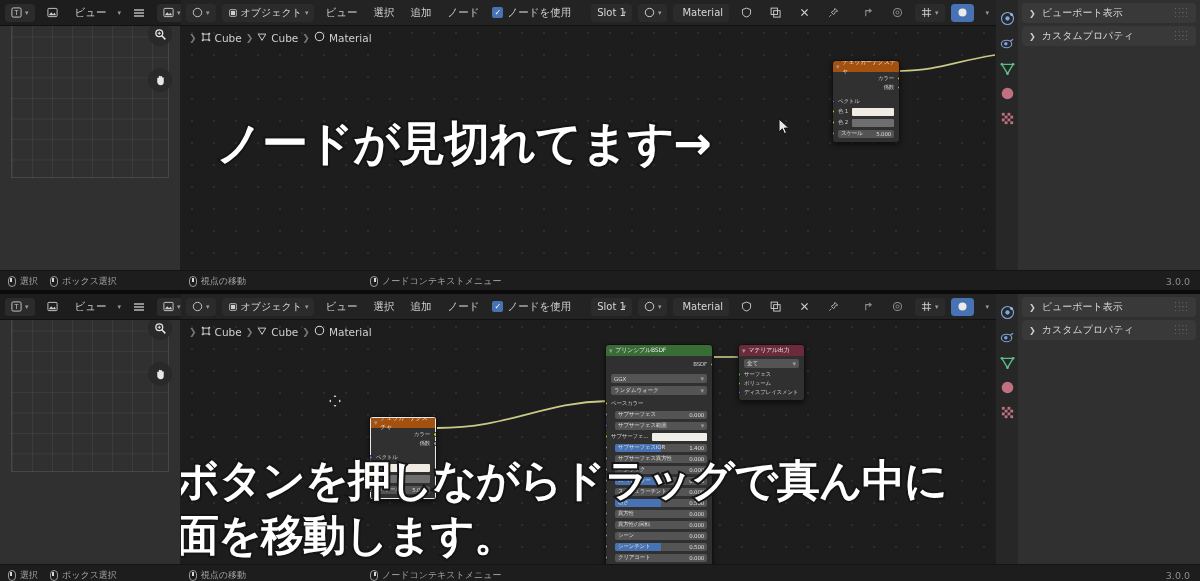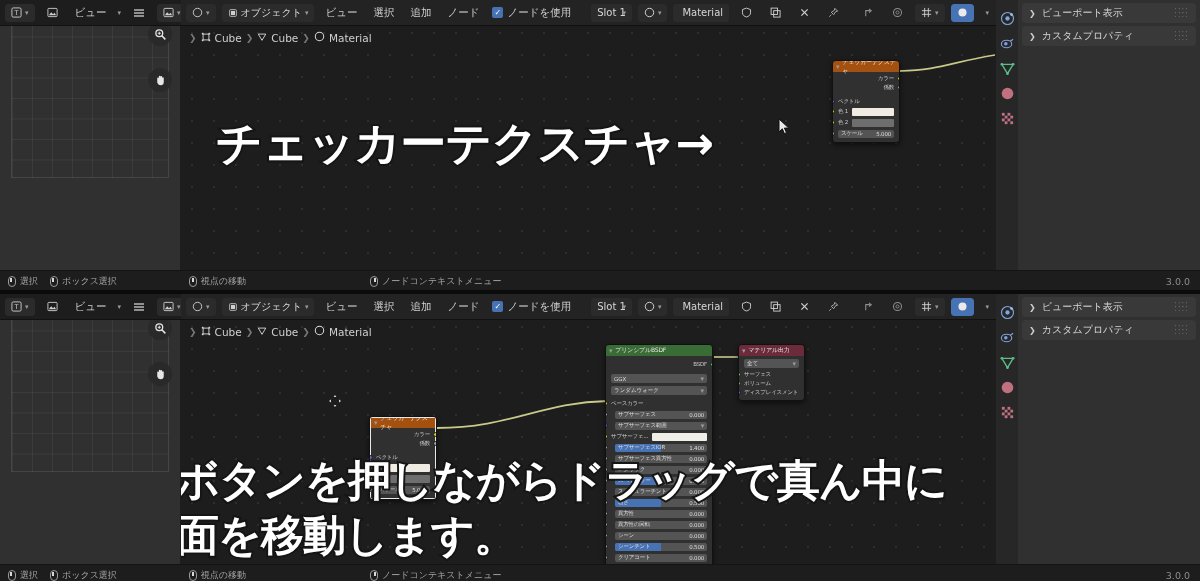--- a/index.html
+++ b/index.html
@@ -208,21 +208,21 @@
     </div>
 
     <svg style="position:absolute;left:0;top:0;width:814px;height:270px;pointer-events:none">
       <path d="M719,71 C 760,70 770,62 814,55" stroke="#c9c98a" stroke-width="1.6" fill="none"></path>
     </svg>
 
     <svg class="pointer" style="left:597px;top:118px;" viewBox="0 0 12 18">
       <path d="M1 1 L1 14 L4.3 10.8 L6.4 15.6 L8.5 14.7 L6.4 10.1 L10.8 10.1 Z" fill="#e8e8e8" stroke="#111" stroke-width="1"></path>
     </svg>
 
-    <div class="overlay" style="left:35px;top:113px;font-size:46px;">チェッカーテクスチャ→</div>
+    <div class="overlay" style="left:35px;top:113px;font-size:46px;">ノードが見切れてます→</div>
   </div>
 
   <div class="pane props" style="left:996px;top:0;width:204px;height:270px;">
     <div class="proptabs">
       <div class="ptab">
           <svg width="15" height="15" viewBox="0 0 16 16">
             <circle cx="8" cy="8" r="6.4" fill="none" stroke="#7ea7de" stroke-width="1.2"></circle>
             <circle cx="8" cy="8" r="2.3" fill="#7ea7de"></circle>
             <circle cx="12.3" cy="3.8" r="1.5" fill="#9cc0ee"></circle>
           </svg>

